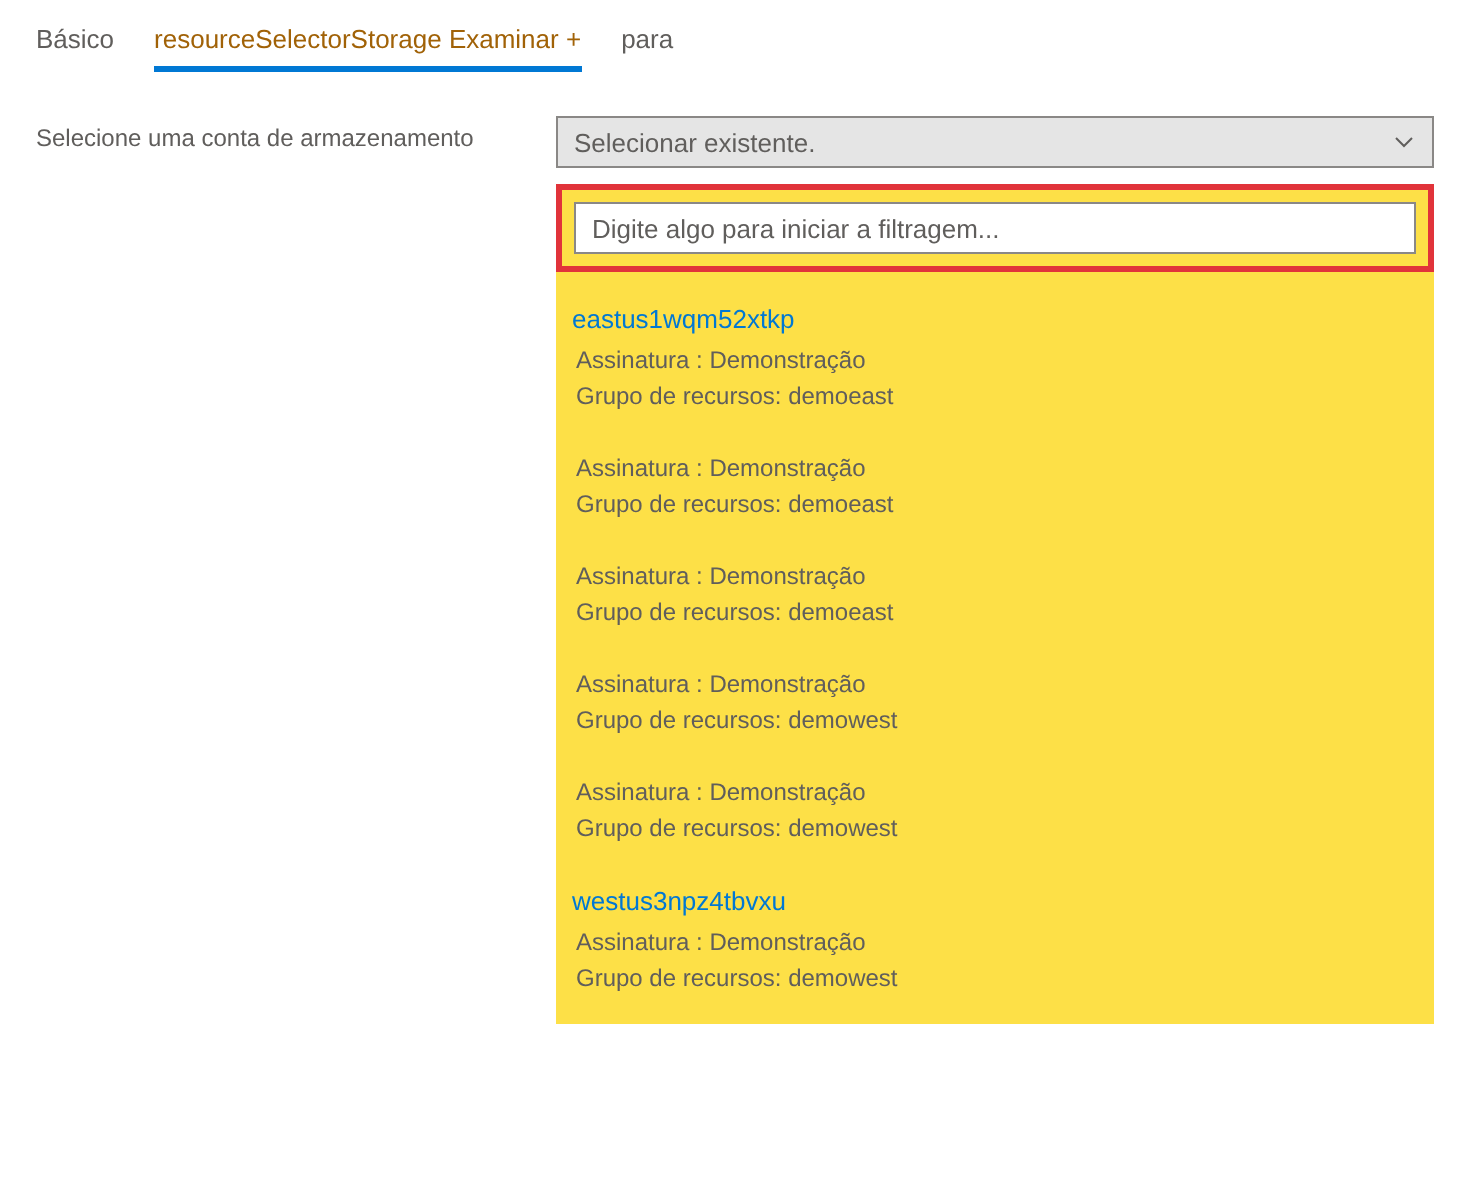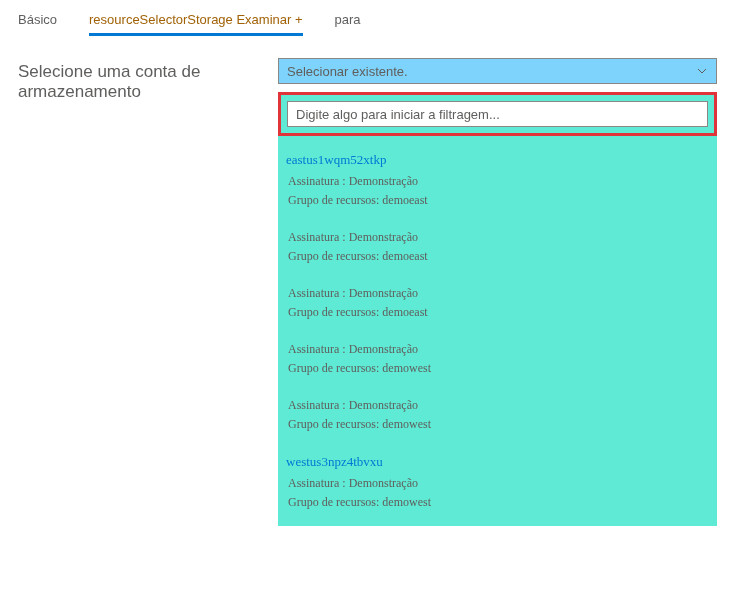--- a/index.html
+++ b/index.html
@@ -11,21 +11,21 @@
       font-family: 'Segoe UI', Tahoma, Geneva, sans-serif;
       background: #ffffff;
       font-size: 13px;
       color: #323130;
       width: 735px;
       height: 601px;
       overflow: hidden;
     }
     .tabs {
       display: flex;
-      gap: 32px;
+      gap: 20px;
       padding: 8px 18px 0 18px;
       align-items: flex-end;
     }
     .tab {
       padding: 4px 0 6px 0;
       color: #605e5c;
       font-size: 13px;
       cursor: pointer;
       border-bottom: 3px solid transparent;
     }
@@ -33,50 +33,50 @@
       color: #a16207;
       border-bottom: 3px solid #0078d4;
     }
     .content-row {
       display: flex;
       padding: 22px 18px 0 18px;
       align-items: flex-start;
     }
     .label-col {
       width: 260px;
-      font-size: 17px;
+      font-size: 12px;
       color: #605e5c;
       padding-top: 4px;
     }
     .control-col {
       flex: 1;
       max-width: 440px;
     }
     .select-box {
       border: 1px solid #8a8886;
       height: 26px;
       display: flex;
       align-items: center;
       justify-content: space-between;
       padding: 0 8px;
       color: #605e5c;
       font-size: 13px;
       cursor: pointer;
-      background: #7dd3fc;
+      background: #e5e5e5;
     }
     .chevron {
       width: 12px;
       height: 12px;
       display: flex;
       align-items: center;
       justify-content: center;
     }
     .dropdown-panel {
       margin-top: 8px;
-      background: #5eead4;
+      background: #fde047;
     }
     .filter-wrap {
       border: 3px solid #e1333a;
       padding: 6px;
       margin-bottom: 10px;
     }
     .filter-input {
       width: 100%;
       height: 26px;
       border: 1px solid #8a8886;
@@ -87,21 +87,20 @@
     }
     .filter-input::placeholder {
       color: #605e5c;
     }
     .results {
       padding: 0 4px;
     }
     .result-item {
       padding: 6px 4px 12px 4px;
       cursor: pointer;
-      font-family: Liberation Serif, serif;
     }
     .result-title {
       color: #0078d4;
       font-size: 13px;
       margin-bottom: 6px;
     }
     .result-sub {
       color: #605e5c;
       font-size: 12px;
       margin-bottom: 4px;

